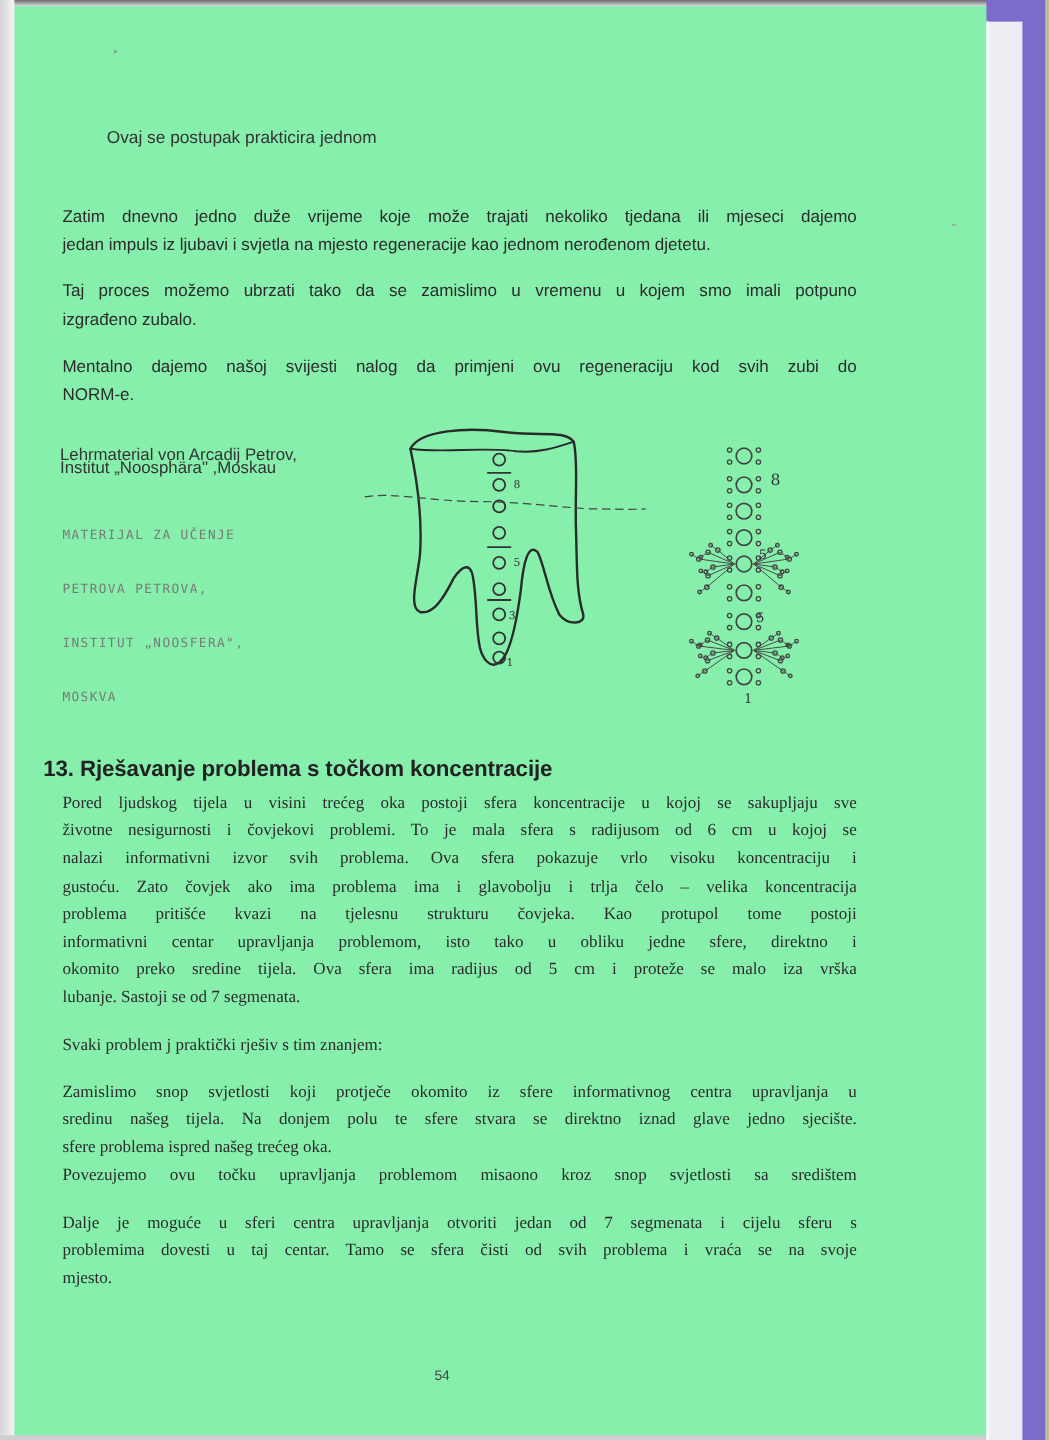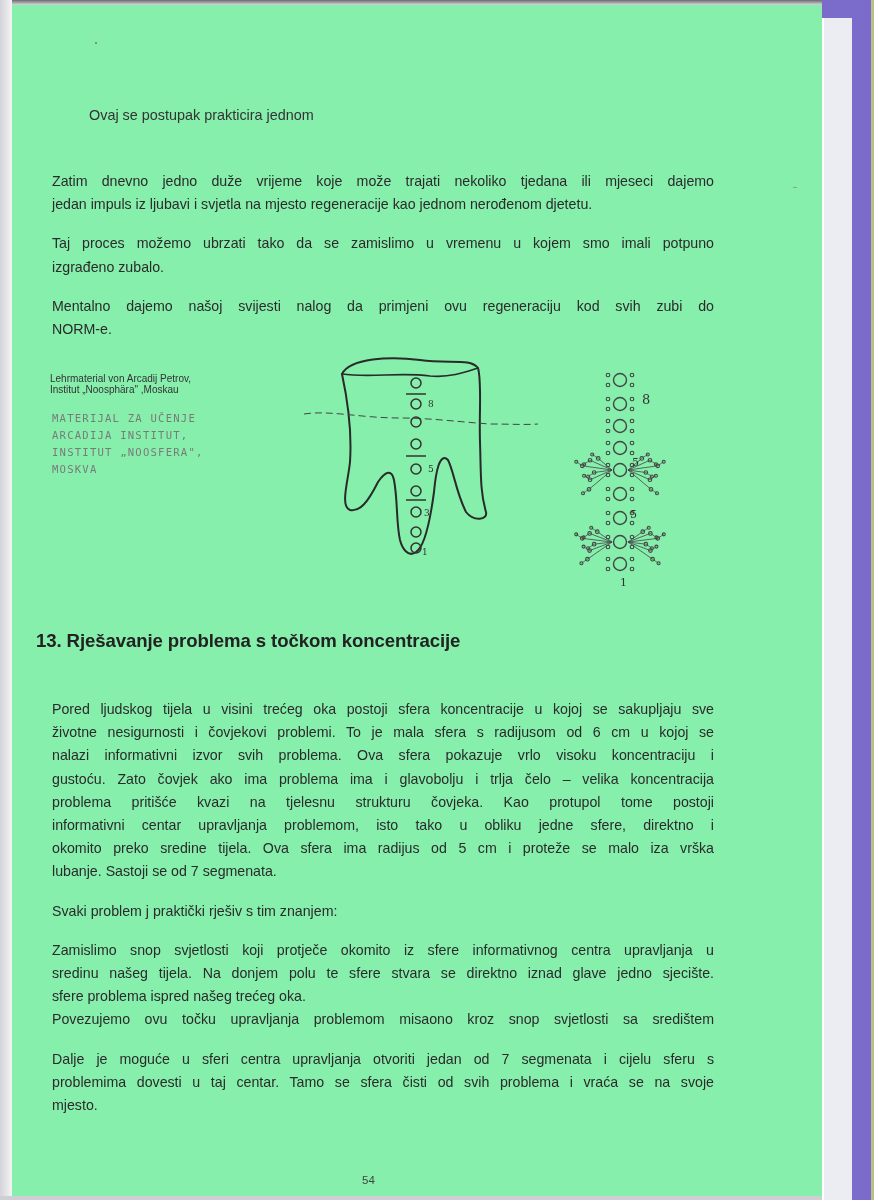--- a/index.html
+++ b/index.html
@@ -53,40 +53,40 @@
     }
     .text p { margin: 16px; }
     .line { display: block; text-align-last: justify; }
     .line.last { text-align-last: left; }
 
     .intro { left: 89px; top: 104px; font-size: 14.4px; color: #333; }
     .block1 { top: 154px; }
 
     .caption {
       position: absolute; left: 50px; top: 373px; width: 230px;
-      font-size: 10px; line-height: 11px; color: #333;
+      font-size: 14px; line-height: 11px; color: #333;
     }
     .handwritten {
       position: absolute; left: 52px; top: 410px; width: 220px;
       font-family: "DejaVu Sans Mono", monospace; font-size: 10.6px;
       line-height: 17px; color: #7a7a7a; letter-spacing: 1.2px;
     }
-    .handwritten span { display: block; }
+    .handwritten span { display: block; margin-top: 28px; }
 
     .tooth { position: absolute; left: 290px; top: 352px; width: 250px; height: 215px; }
     .chain { position: absolute; left: 560px; top: 368px; width: 130px; height: 220px; }
 
     .heading {
       position: absolute; left: 36px; top: 630px; font-size: 18.6px; font-weight: bold;
       color: #222; letter-spacing: -0.1px;
     }
-    .block2 { top: 682px; }
+    .block2 { top: 642px; font-family: Liberation Serif, serif; }
 
     .page-number {
-      position: absolute; left: 362px; top: 1174px; font-size: 11.5px; color: #444;
+      position: absolute; left: 362px; top: 1141px; font-size: 11.5px; color: #444;
     }
   </style>
 </head>
 <body>
 
 <div class="scan-frame">
   <div class="top-shadow"></div>
   <div class="left-edge"></div>
   <div class="bottom-edge"></div>
   <div class="binding-top" style="background:#7b6ccc;"></div>
@@ -114,21 +114,21 @@
       <span class="line last">NORM-e.</span>
     </p>
   </div>
 
   <div class="caption">
     <div>Lehrmaterial von Arcadij Petrov,</div>
     <div>Institut „Noosphära" ,Moskau</div>
   </div>
   <div class="handwritten">
     <span>MATERIJAL ZA UČENJE</span>
-    <span>ARCADIJA INSTITUT,</span>
+    <span>PETROVA PETROVA,</span>
     <span>INSTITUT „NOOSFERA",</span>
     <span>MOSKVA</span>
   </div>
 
   <svg class="tooth" viewBox="0 0 250 215">
     <g fill="none" stroke="#2a2a2a" stroke-width="2" stroke-linecap="round" stroke-linejoin="round">
       <path d="M52 22 C60 6 100 4 130 8 C160 12 180 6 188 16 C192 30 189 60 190 90 C191 120 190 140 196 160 C198 168 184 170 176 160 C166 140 164 120 158 108 C150 100 146 118 144 140 C140 170 134 195 126 200 C118 206 112 196 110 188 C106 170 108 150 104 128 C102 118 96 118 88 130 C78 150 70 160 60 158 C50 154 58 130 60 110 C62 80 58 50 52 22 Z"></path>
       <path d="M52 22 C80 26 110 20 140 24 C160 26 176 20 188 16" stroke-width="1.6"></path>
     </g>
     <path d="M14 62 C40 58 70 66 110 66 C140 66 170 70 200 72 C220 72 235 73 248 72" fill="none" stroke="#444" stroke-width="1" stroke-dasharray="7 4"></path>

